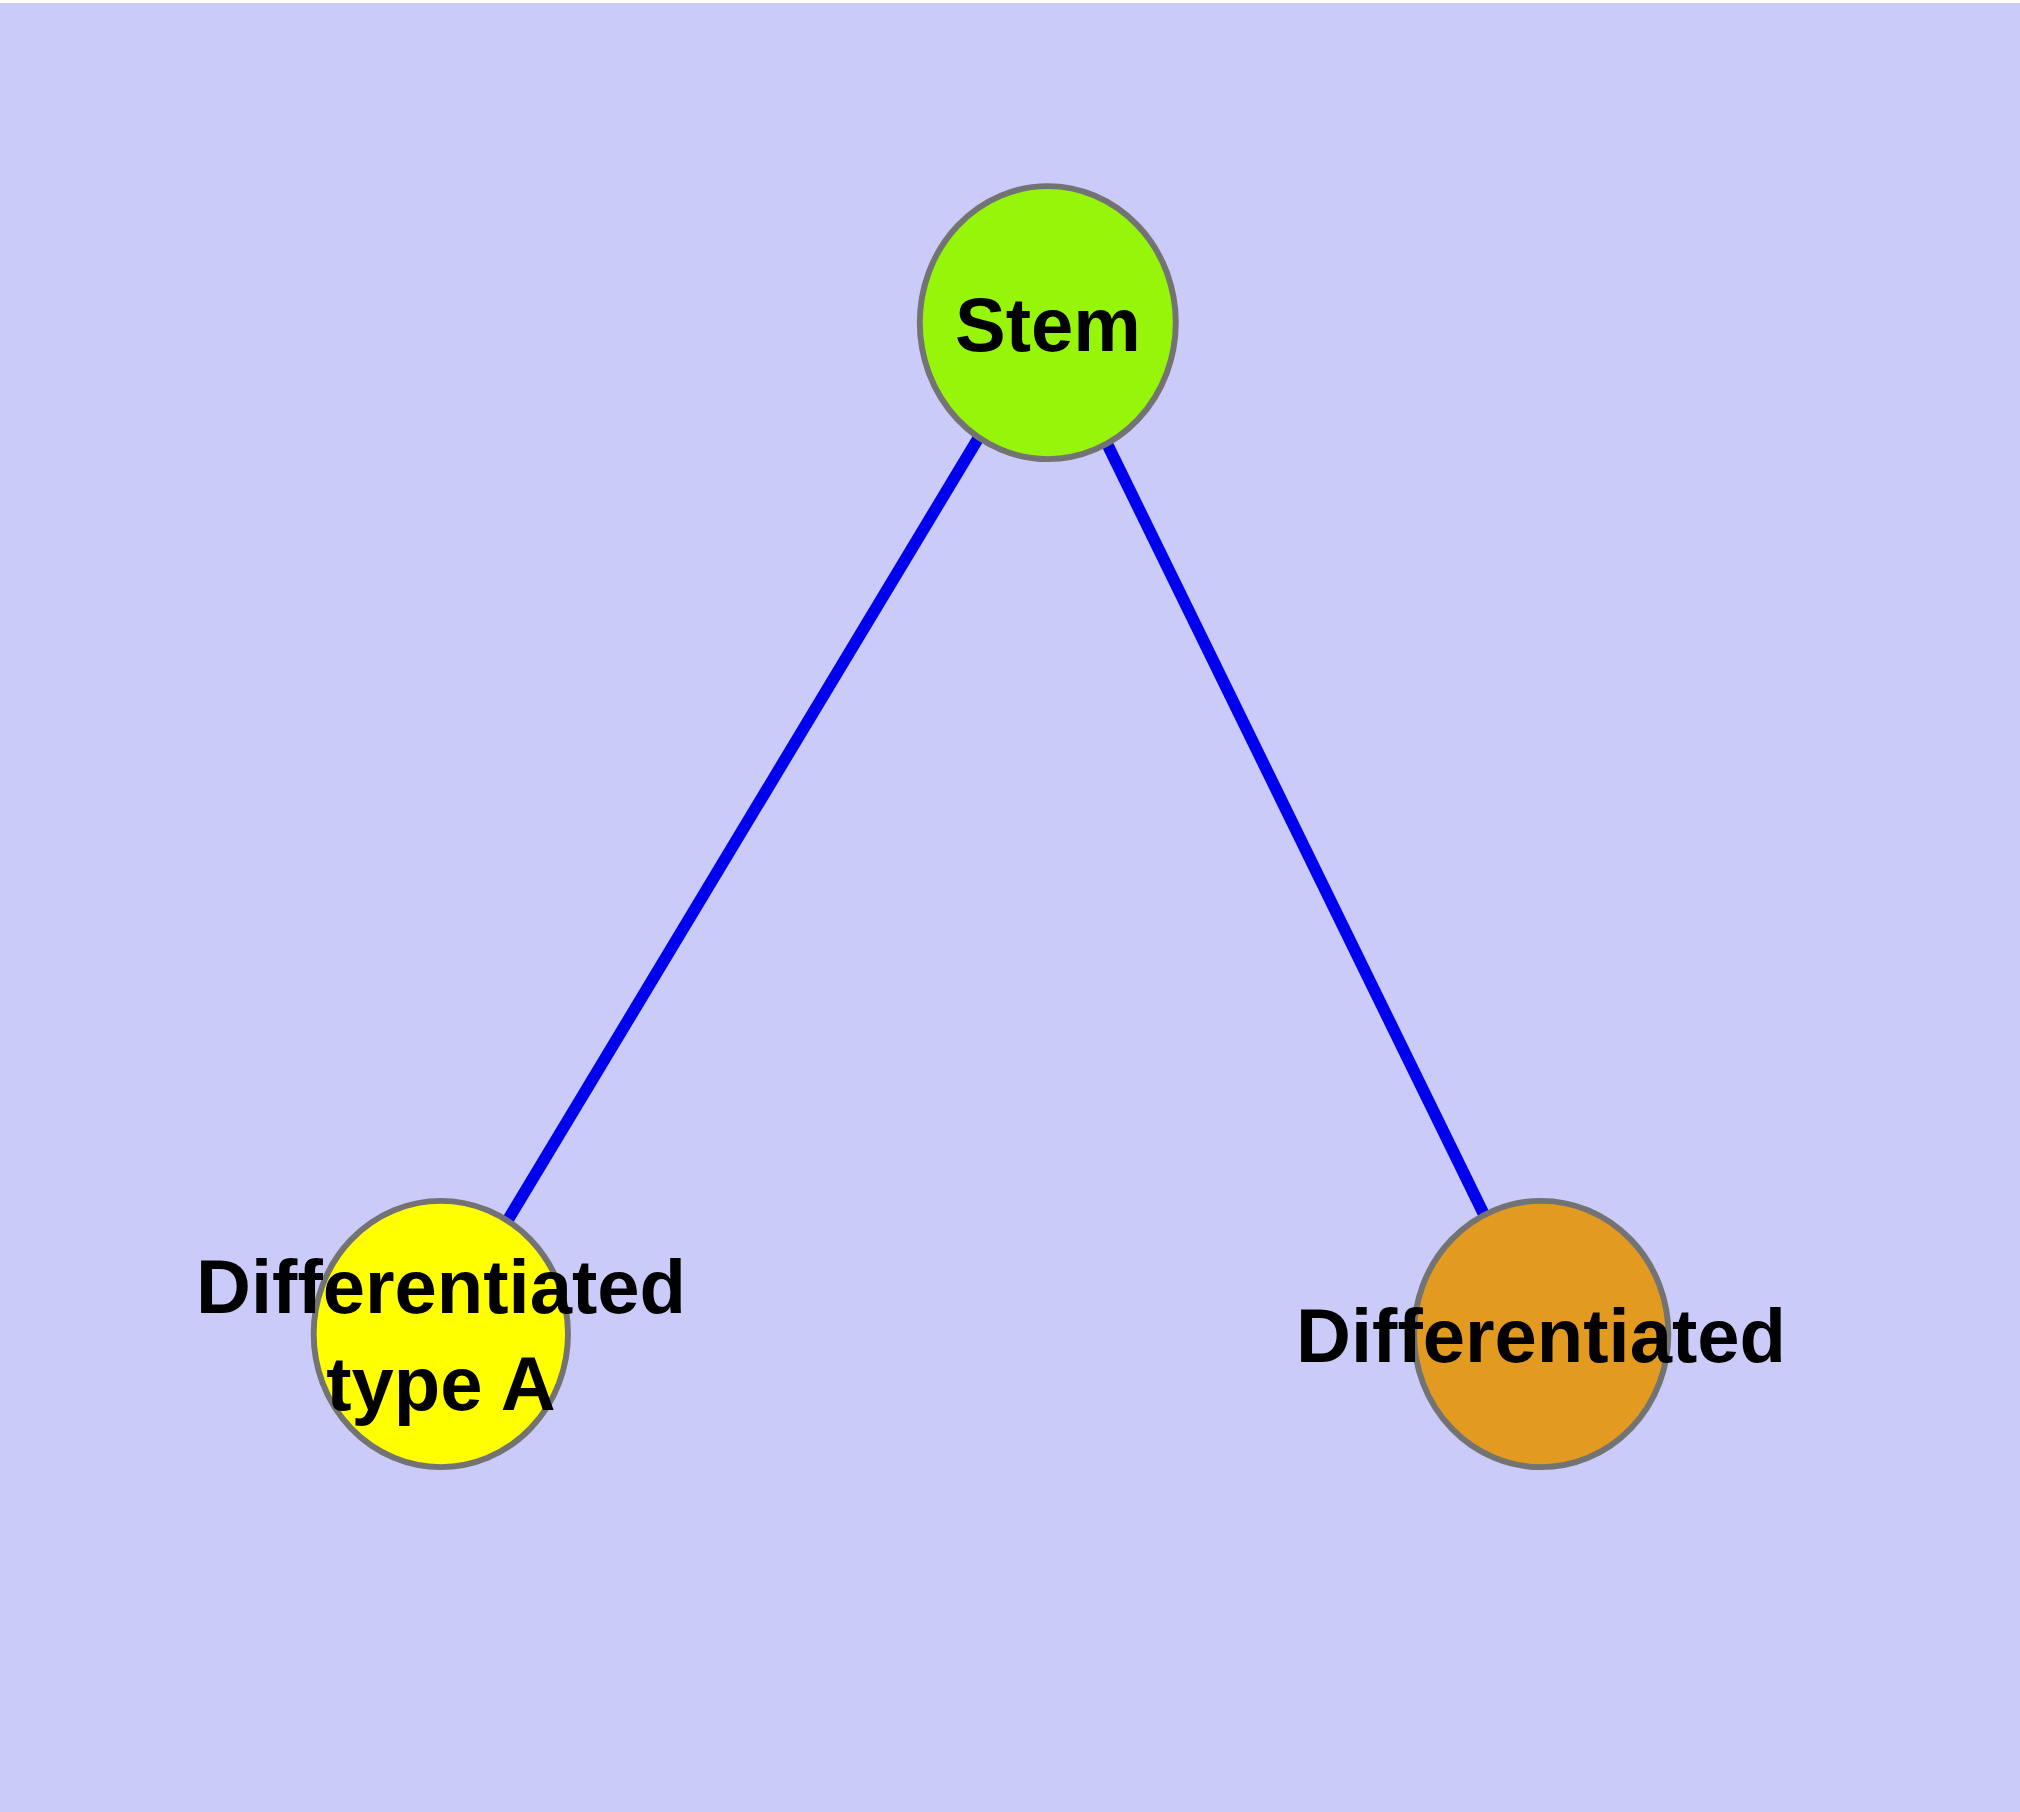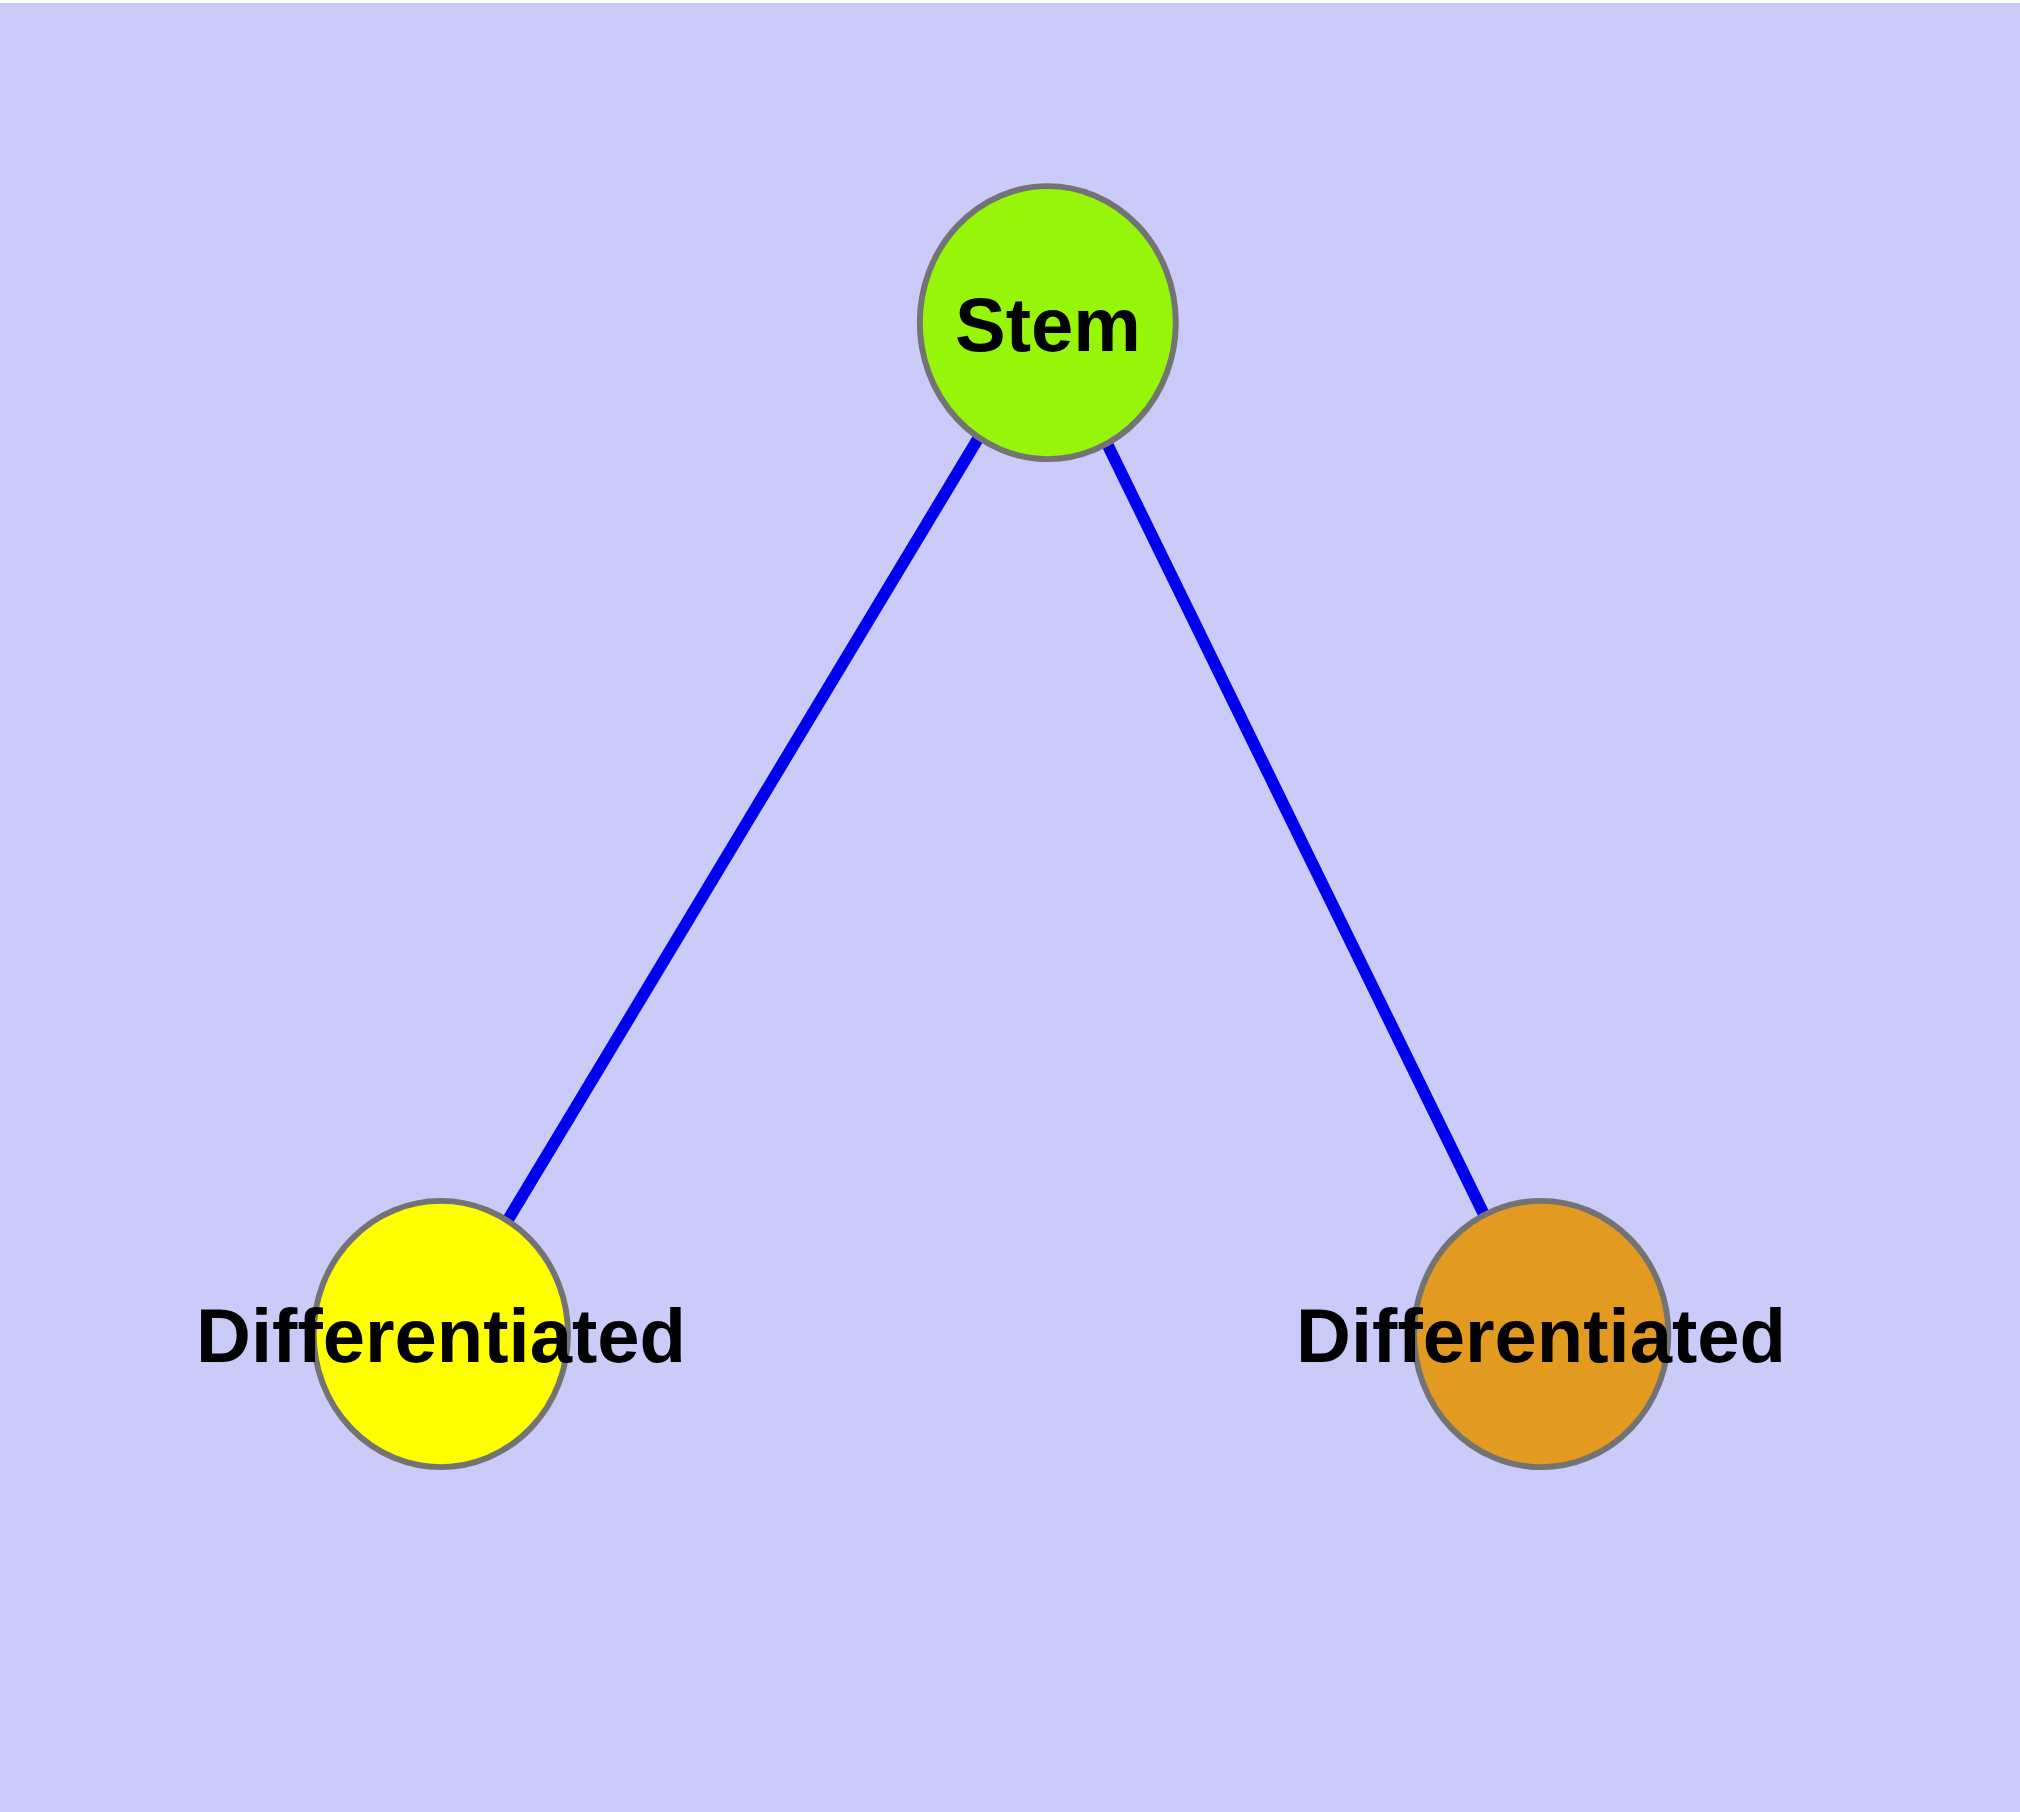--- a/index.html
+++ b/index.html
@@ -72,20 +72,21 @@
       <ellipse cx="520" cy="1570" rx="150" ry="157" stroke-width="7" fill="#FFFF00" stroke="#737373"></ellipse>
       <ellipse cx="1818" cy="1570" rx="150" ry="157" stroke-width="7" fill="#E39A20" stroke="#737373"></ellipse>
     </svg>
 
     <div class="node-label label-stem">
       <div>Stem</div>
     </div>
 
     <div class="node-label label-a">
       <div>Differentiated</div>
+      <div>type A</div>
     </div>
 
     <div class="node-label label-b">
       <div>Differentiated</div>
     </div>
 
   </div>
 </div>
 
 

